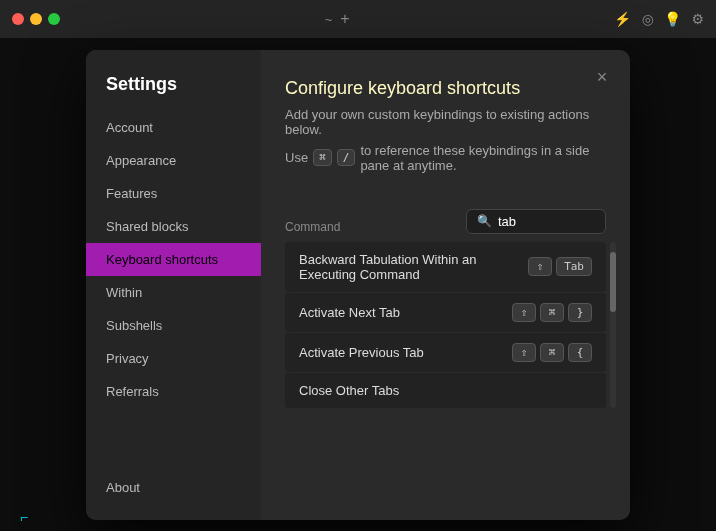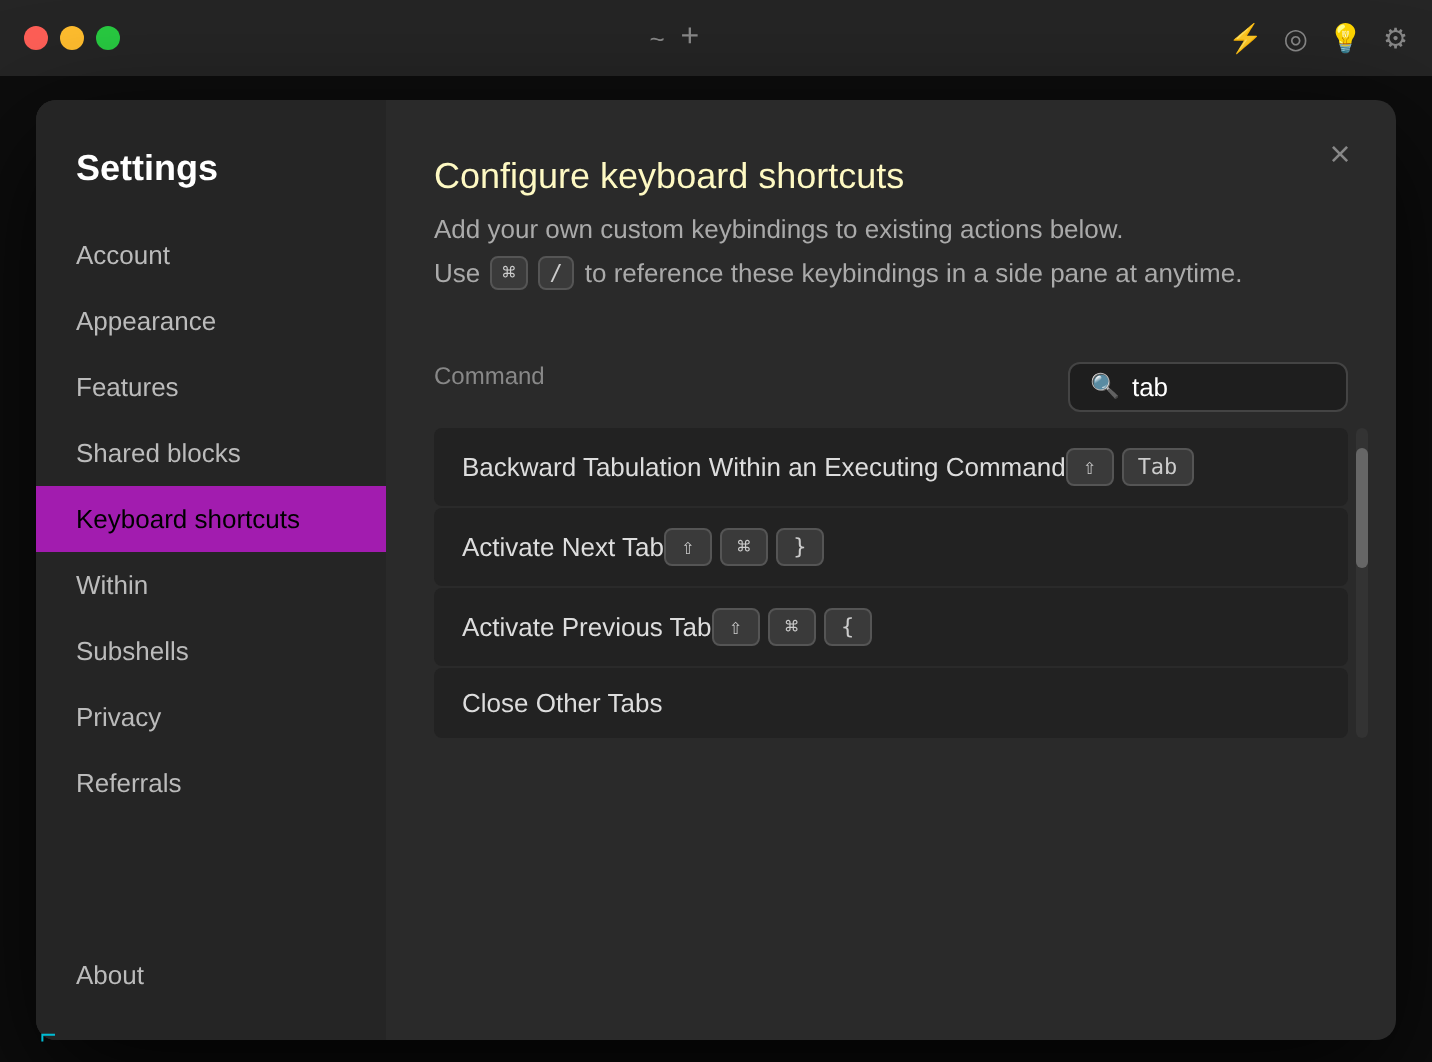--- a/index.html
+++ b/index.html
@@ -63,21 +63,21 @@
       position: absolute;
       top: 38px; left: 0; right: 0; bottom: 0;
       background: rgba(0,0,0,0.5);
       display: flex;
       align-items: center;
       justify-content: center;
     }
     .modal {
       background: #2a2a2a;
       border-radius: 10px;
-      width: 680px;
+      width: 544px;
       height: 470px;
       display: flex;
       overflow: hidden;
       box-shadow: 0 20px 60px rgba(0,0,0,0.8);
     }
     .sidebar {
       width: 175px;
       background: #252525;
       padding: 16px 0;
       flex-shrink: 0;
@@ -141,21 +141,21 @@
       display: inline-flex;
       align-items: center;
       justify-content: center;
     }
     .shortcuts-table {
       width: 100%;
     }
     .shortcuts-header {
       display: flex;
       justify-content: space-between;
-      align-items: flex-start;
+      align-items: flex-end;
       padding: 0 0 8px;
     }
     .search-input-wrapper {
       display: flex;
       align-items: center;
       background: #1e1e1e;
       border: 1px solid #444;
       border-radius: 6px;
       padding: 4px 10px;
       gap: 6px;
@@ -175,21 +175,21 @@
     }
     .shortcuts-list {
       display: flex;
       flex-direction: column;
       gap: 1px;
       position: relative;
     }
     .shortcut-row {
       display: flex;
       align-items: center;
-      justify-content: flex-start;
+      justify-content: space-between;
       background: #222;
       padding: 10px 14px;
       border-radius: 4px;
     }
     .shortcut-name {
       color: #ddd;
       font-size: 13px;
     }
     .shortcut-keys {
       display: flex;

